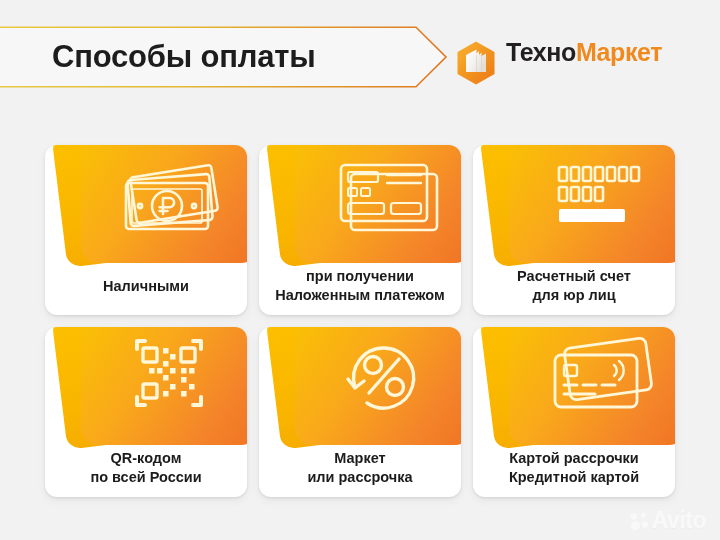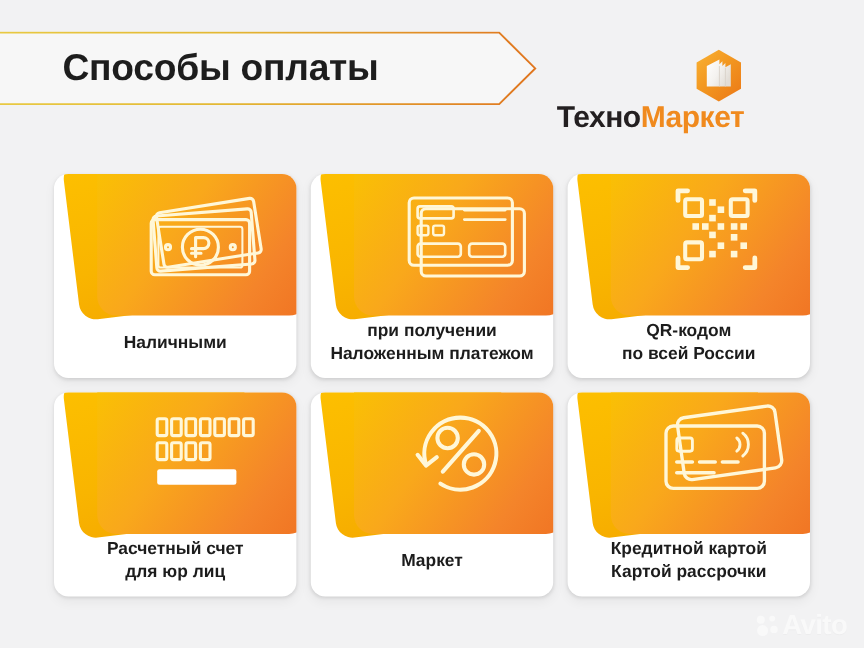--- a/index.html
+++ b/index.html
@@ -43,23 +43,22 @@
     letter-spacing: -0.2px;
     white-space: nowrap;
   }
 
   
   .logo {
     position: absolute;
     left: 455px;
     top: 40px;
     display: flex;
-    align-items: flex-end;
+    align-items: flex-start;
     height: 46px;
-    flex-direction: column;
   }
   .logo-mark {
     width: 42px;
     height: 46px;
     flex: 0 0 auto;
   }
   .logo-text {
     margin-left: 9px;
     font-size: 25px;
     font-weight: bold;
@@ -245,20 +244,47 @@
       <span>при получении</span>
       <span>Наложенным платежом</span>
     </div>
   </div>
 
   <div class="card">
     <div class="tile-wrap">
       <div class="tile-back"></div>
       <div class="tile-front"></div>
       <svg class="tile-icon" viewBox="0 0 176 144">
+        <g fill="none" stroke="#fff7d8" stroke-width="2.6">
+          <rect x="50" y="48" width="8" height="14" rx="1.5"></rect>
+          <rect x="62" y="48" width="8" height="14" rx="1.5"></rect>
+          <rect x="74" y="48" width="8" height="14" rx="1.5"></rect>
+          <rect x="86" y="48" width="8" height="14" rx="1.5"></rect>
+          <rect x="98" y="48" width="8" height="14" rx="1.5"></rect>
+          <rect x="110" y="48" width="8" height="14" rx="1.5"></rect>
+          <rect x="122" y="48" width="8" height="14" rx="1.5"></rect>
+          <rect x="50" y="68" width="8" height="14" rx="1.5"></rect>
+          <rect x="62" y="68" width="8" height="14" rx="1.5"></rect>
+          <rect x="74" y="68" width="8" height="14" rx="1.5"></rect>
+          <rect x="86" y="68" width="8" height="14" rx="1.5"></rect>
+        </g>
+        <rect x="50" y="90" width="66" height="13" rx="2" fill="#ffffff"></rect>
+      </svg>
+    </div>
+    <div class="card-label">
+      <span>Расчетный счет</span>
+      <span>для юр лиц</span>
+    </div>
+  </div>
+
+  <div class="card">
+    <div class="tile-wrap">
+      <div class="tile-back"></div>
+      <div class="tile-front"></div>
+      <svg class="tile-icon" viewBox="0 0 176 144">
         <g fill="none" stroke="#fff7d8" stroke-width="4" stroke-linecap="round" stroke-linejoin="round">
           <path d="M56 48 L56 40 L64 40"></path>
           <path d="M112 40 L120 40 L120 48"></path>
           <path d="M56 96 L56 104 L64 104"></path>
           <path d="M120 96 L120 104 L112 104"></path>
         </g>
         <g fill="none" stroke="#fff7d8" stroke-width="3.4">
           <rect x="62" y="47" width="14" height="14" rx="1.5"></rect>
           <rect x="100" y="47" width="14" height="14" rx="1.5"></rect>
           <rect x="62" y="83" width="14" height="14" rx="1.5"></rect>
@@ -285,80 +311,54 @@
       <span>QR-кодом</span>
       <span>по всей России</span>
     </div>
   </div>
 
   <div class="card">
     <div class="tile-wrap">
       <div class="tile-back"></div>
       <div class="tile-front"></div>
       <svg class="tile-icon" viewBox="0 0 176 144">
-        <g fill="none" stroke="#fff7d8" stroke-width="2.6">
-          <rect x="50" y="48" width="8" height="14" rx="1.5"></rect>
-          <rect x="62" y="48" width="8" height="14" rx="1.5"></rect>
-          <rect x="74" y="48" width="8" height="14" rx="1.5"></rect>
-          <rect x="86" y="48" width="8" height="14" rx="1.5"></rect>
-          <rect x="98" y="48" width="8" height="14" rx="1.5"></rect>
-          <rect x="110" y="48" width="8" height="14" rx="1.5"></rect>
-          <rect x="122" y="48" width="8" height="14" rx="1.5"></rect>
-          <rect x="50" y="68" width="8" height="14" rx="1.5"></rect>
-          <rect x="62" y="68" width="8" height="14" rx="1.5"></rect>
-          <rect x="74" y="68" width="8" height="14" rx="1.5"></rect>
-          <rect x="86" y="68" width="8" height="14" rx="1.5"></rect>
-        </g>
-        <rect x="50" y="90" width="66" height="13" rx="2" fill="#ffffff"></rect>
-      </svg>
-    </div>
-    <div class="card-label">
-      <span>Расчетный счет</span>
-      <span>для юр лиц</span>
-    </div>
-  </div>
-
-  <div class="card">
-    <div class="tile-wrap">
-      <div class="tile-back"></div>
-      <div class="tile-front"></div>
-      <svg class="tile-icon" viewBox="0 0 176 144">
         <g fill="none" stroke="#fff7d8" stroke-width="3.4" stroke-linecap="round" stroke-linejoin="round">
           <path d="M60 86 A30 30 0 1 1 72 102"></path>
           <path d="M53 78 L60 87 L69 80"></path>
           <circle cx="78" cy="64" r="8.5"></circle>
           <circle cx="100" cy="86" r="8.5"></circle>
           <path d="M104 58 L74 92"></path>
         </g>
       </svg>
     </div>
     <div class="card-label">
       <span>Маркет</span>
+      <span>или рассрочка</span>
     </div>
   </div>
 
   <div class="card">
     <div class="tile-wrap">
       <div class="tile-back"></div>
       <div class="tile-front"></div>
       <svg class="tile-icon" viewBox="0 0 176 144">
         <g fill="none" stroke="#fff7d8" stroke-width="2.8" stroke-linejoin="round" stroke-linecap="round">
           <rect x="58" y="42" width="82" height="52" rx="6" transform="rotate(-8 99 68)"></rect>
           <rect x="46" y="54" width="82" height="52" rx="6"></rect>
           <rect x="55" y="64" width="13" height="11" rx="2" stroke-width="2.4"></rect>
           <path d="M55 84 L68 84 M74 84 L87 84 M93 84 L106 84" stroke-width="3"></path>
           <path d="M55 93 L86 93" stroke-width="3"></path>
           <path d="M105 64 a7 7 0 0 1 0 11" stroke-width="2.4"></path>
           <path d="M110 60 a12 12 0 0 1 0 19" stroke-width="2.4"></path>
         </g>
       </svg>
     </div>
     <div class="card-label">
+      <span>Картой рассрочки</span>
       <span>Кредитной картой</span>
-      <span>Картой рассрочки</span>
     </div>
   </div>
 
 </div>
 
 <div class="watermark">
   <svg class="wm-mark" viewBox="0 0 20 20">
     <circle cx="5" cy="5.5" r="3.3" fill="#ffffff"></circle>
     <circle cx="14.5" cy="4.5" r="2.4" fill="#ffffff"></circle>
     <circle cx="6.5" cy="14.5" r="4.6" fill="#ffffff"></circle>

